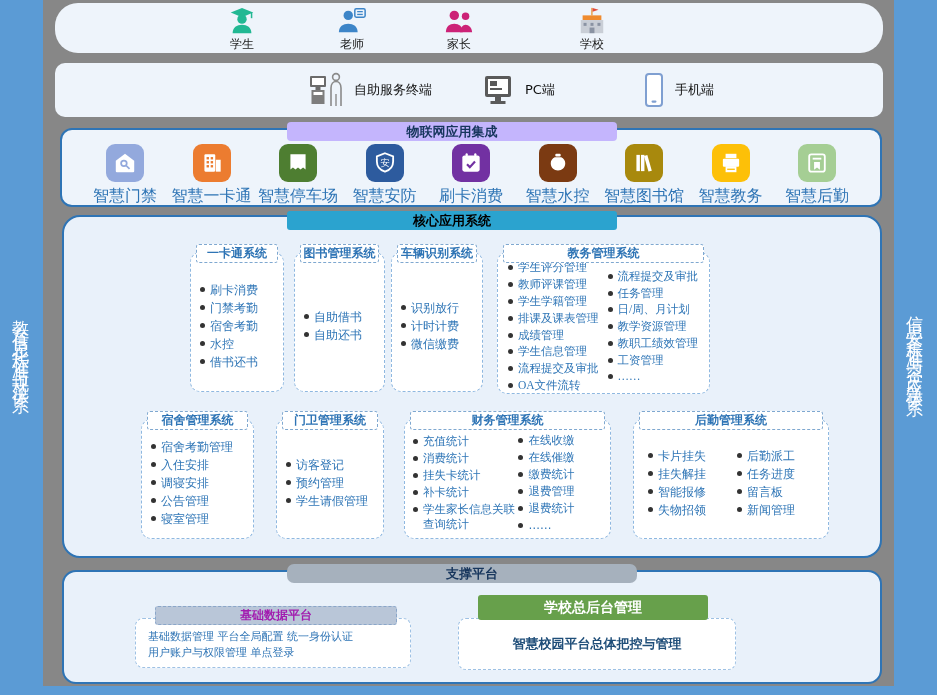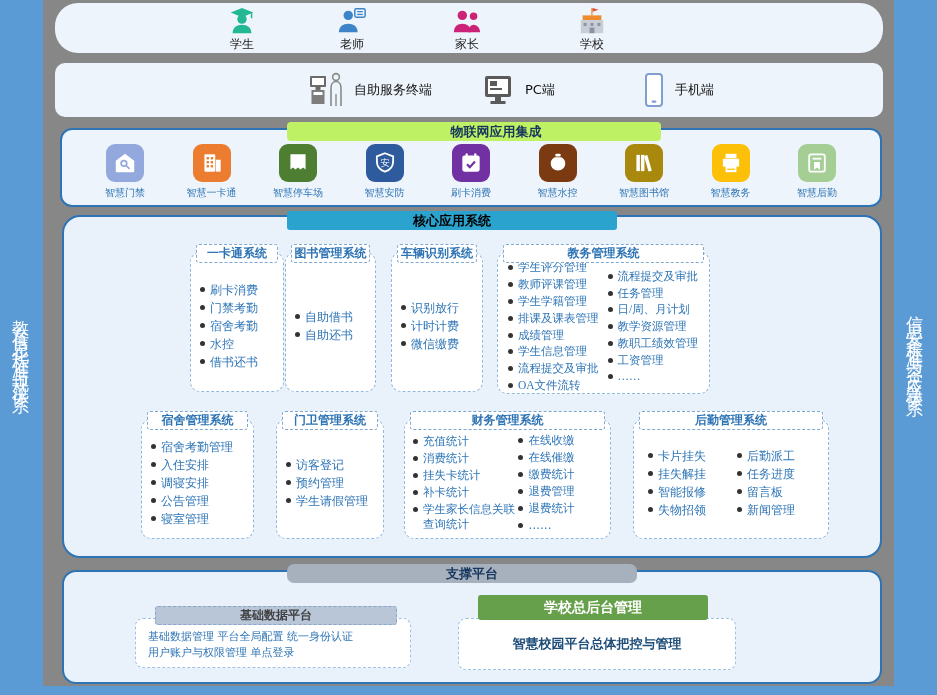--- a/index.html
+++ b/index.html
@@ -33,39 +33,39 @@
   
   .section{position:absolute;background:#e9f1fa;border:2px solid #2e74b5;z-index:1;}
   #iot-box{left:60px;top:128px;width:818px;height:75px;border-radius:12px;background:#eef4fb;}
   #core-box{left:62px;top:215px;width:816px;height:339px;border-radius:18px;}
   #support-box{left:62px;top:570px;width:816px;height:110px;border-radius:14px;}
 
   
   .iot-row{display:flex;justify-content:space-between;padding:14px 26px 0 26px;}
   .tile-group{display:flex;flex-direction:column;align-items:center;gap:4px;width:74px;}
   .tile{width:38px;height:38px;border-radius:9px;display:flex;align-items:center;justify-content:center;}
-  .tile-label{font-size:10px;color:#2e74b5;white-space:nowrap;}
+  .tile-label{font-size:16px;color:#2e74b5;white-space:nowrap;}
 
   
   .sysbox{position:absolute;background:#fff;border:1px dashed #8fb8e0;border-radius:10px;z-index:4;}
   .sys-title{position:absolute;left:5px;right:5px;top:-9px;height:17px;background:#fff;border:1px dashed #7fa8d0;border-radius:3px;color:#2e74b5;font-weight:bold;font-size:12px;display:flex;align-items:center;justify-content:center;white-space:nowrap;z-index:6;}
   .sys-items{position:absolute;top:13px;bottom:6px;left:9px;right:3px;display:flex;flex-direction:column;justify-content:center;gap:2px;}
   .sys-cols{position:absolute;top:13px;bottom:6px;left:8px;right:2px;display:flex;}
   .sys-cols .sys-items{position:static;flex:1;padding-right:2px;}
   .li{display:flex;align-items:flex-start;gap:5px;font-size:12px;color:#2e75b6;line-height:16px;}
   .dot{width:5px;height:5px;border-radius:50%;background:#333;margin-top:5px;flex:none;}
   #sys-jiaowu .li{font-size:11.5px;line-height:14.8px;}
   #sys-jiaowu .sys-cols{left:10px;font-family:Liberation Serif, serif;}
   #sys-caiwu .li{font-size:11.5px;line-height:15px;}
   #sys-caiwu .col1{flex:1.18;}
   #sys-houqin .sys-cols{left:14px;}
 
   
   .pill{position:absolute;display:flex;align-items:center;justify-content:center;font-weight:bold;z-index:6;}
-  #base-pill{left:155px;top:606px;width:240px;height:17px;background:#b9c6d8;border:1px dashed #8aa6c9;border-radius:3px;color:#404040;font-size:12px;}
+  #base-pill{left:155px;top:606px;width:240px;height:17px;background:#b9c6d8;border:1px dashed #8aa6c9;border-radius:3px;color:#a21caf;font-size:12px;}
   #admin-pill{left:478px;top:595px;width:230px;height:25px;border-radius:3px;color:#fff;font-size:14px;}
   .supbox{position:absolute;background:#fff;border:1px dashed #9ec1e4;border-radius:8px;z-index:5;}
   #base-box{left:135px;top:618px;width:276px;height:50px;padding:10px 0 0 12px;box-sizing:border-box;}
   #base-box div{font-size:11px;color:#2e74b5;line-height:16px;}
   #admin-box{left:458px;top:618px;width:276px;height:50px;display:flex;align-items:center;justify-content:center;}
   #admin-box div{font-size:13px;font-weight:bold;color:#1f4e79;}
 </style>
 </head>
 <body>
 
@@ -92,21 +92,21 @@
     <div class="ugroup" style="left:259px">
       <svg width="30" height="30" viewBox="0 0 32 32">
         <circle cx="12" cy="10" r="5" fill="#3d85c8"></circle>
         <path d="M2 28c0-6 4.5-9 10-9s10 3 10 9z" fill="#3d85c8"></path>
         <rect x="19" y="3" width="11" height="9" rx="1.5" fill="none" stroke="#3d85c8" stroke-width="1.6"></rect>
         <line x1="21.5" y1="6" x2="27.5" y2="6" stroke="#3d85c8" stroke-width="1.4"></line>
         <line x1="21.5" y1="9" x2="27.5" y2="9" stroke="#3d85c8" stroke-width="1.4"></line>
       </svg>
       <span class="ulabel">老师</span>
     </div>
-    <div class="ugroup" style="left:374px">
+    <div class="ugroup" style="left:366px">
       <svg width="30" height="30" viewBox="0 0 32 32">
         <circle cx="11" cy="10" r="5" fill="#cc2277"></circle>
         <path d="M2 28c0-6 4-9 9-9s9 3 9 9z" fill="#cc2277"></path>
         <circle cx="23" cy="11" r="4" fill="#cc2277"></circle>
         <path d="M17 28c.5-5 3-8 6-8 3.5 0 6.5 3 7 8z" fill="#cc2277"></path>
       </svg>
       <span class="ulabel">家长</span>
     </div>
     <div class="ugroup" style="left:499px">
       <svg width="30" height="30" viewBox="0 0 32 32">
@@ -150,21 +150,21 @@
     </div>
     <div class="dgroup" style="left:587px">
       <svg width="24" height="36" viewBox="0 0 24 36">
         <rect x="4" y="2" width="16" height="32" rx="3" fill="#fff" stroke="#7f9fd1" stroke-width="2"></rect>
         <rect x="9.5" y="28.5" width="5" height="2.2" rx="1.1" fill="#7f9fd1"></rect>
       </svg>
       <span class="dlabel">手机端</span>
     </div>
   </div>
 
-  <div class="tab" id="iot-tab" style="background: #bef264; padding-left: 44px;">物联网应用集成</div>
+  <div class="tab" id="iot-tab" style="background: #c4b5fd;">物联网应用集成</div>
   <div class="section" id="iot-box">
     <div class="iot-row">
 
       <div class="tile-group">
         <div class="tile" style="background: rgb(147, 169, 221);">
           <svg width="26" height="26" viewBox="0 0 24 24">
             <path d="M12 3.5L20.5 10v9.5a1 1 0 0 1-1 1h-15a1 1 0 0 1-1-1V10z" fill="#fff"></path>
             <circle cx="11" cy="12.3" r="2.6" fill="none" stroke="#93a9dd" stroke-width="1.6"></circle>
             <path d="M13 14.3l3.2 3.2" stroke="#93a9dd" stroke-width="1.6"></path>
           </svg>
@@ -288,21 +288,21 @@
           <span class="dot"></span>
           <span>水控</span>
         </div>
         <div class="li">
           <span class="dot"></span>
           <span>借书还书</span>
         </div>
       </div>
   </div>
 
-  <div class="sysbox" style="left:285px;top:252px;width:89px;height:138px;">
+  <div class="sysbox" style="left:294px;top:252px;width:89px;height:138px;">
     <div class="sys-title">图书管理系统</div>
     <div class="sys-items">
         <div class="li">
           <span class="dot"></span>
           <span>自助借书</span>
         </div>
         <div class="li">
           <span class="dot"></span>
           <span>自助还书</span>
         </div>

